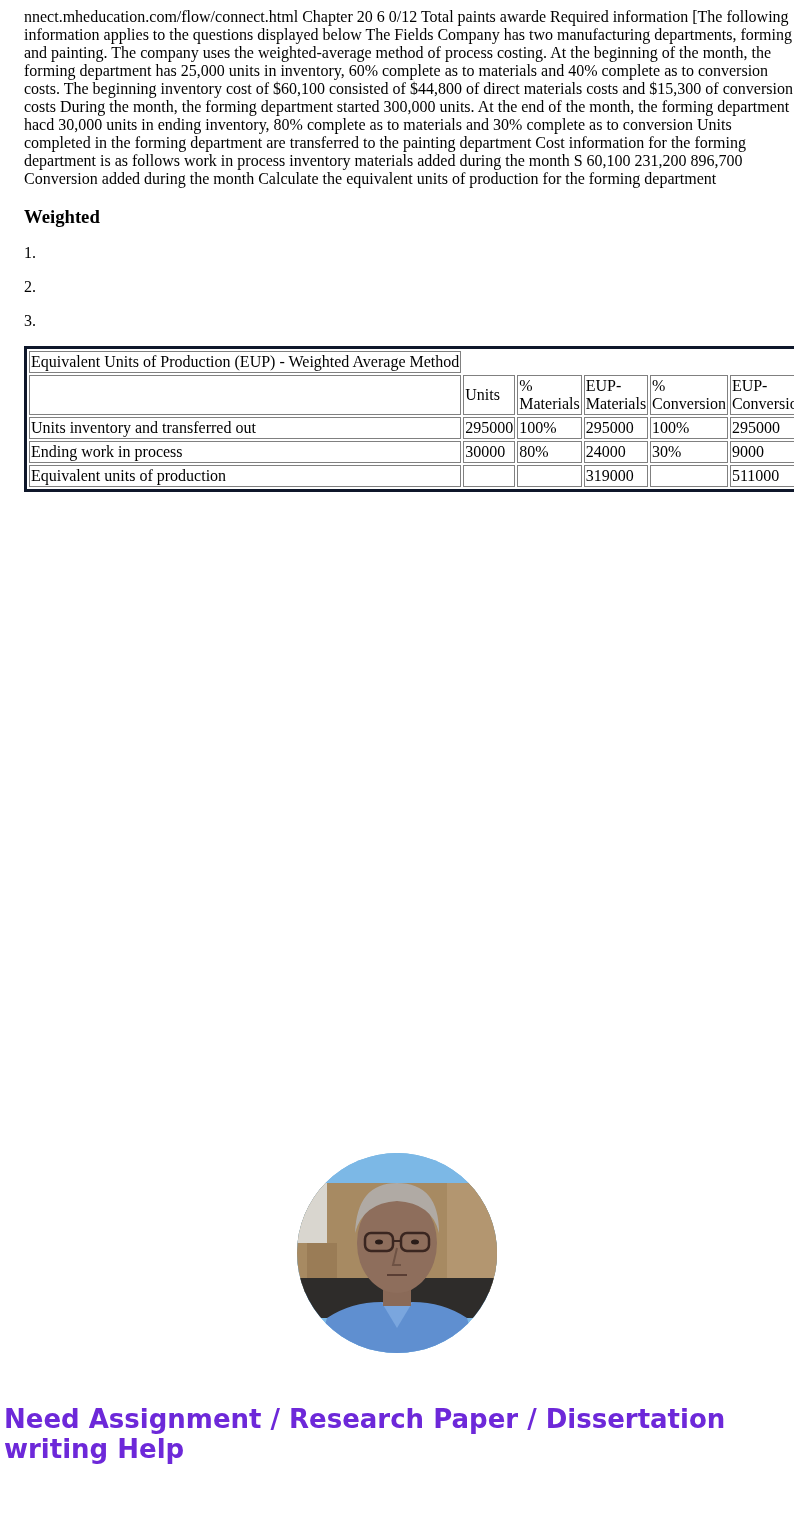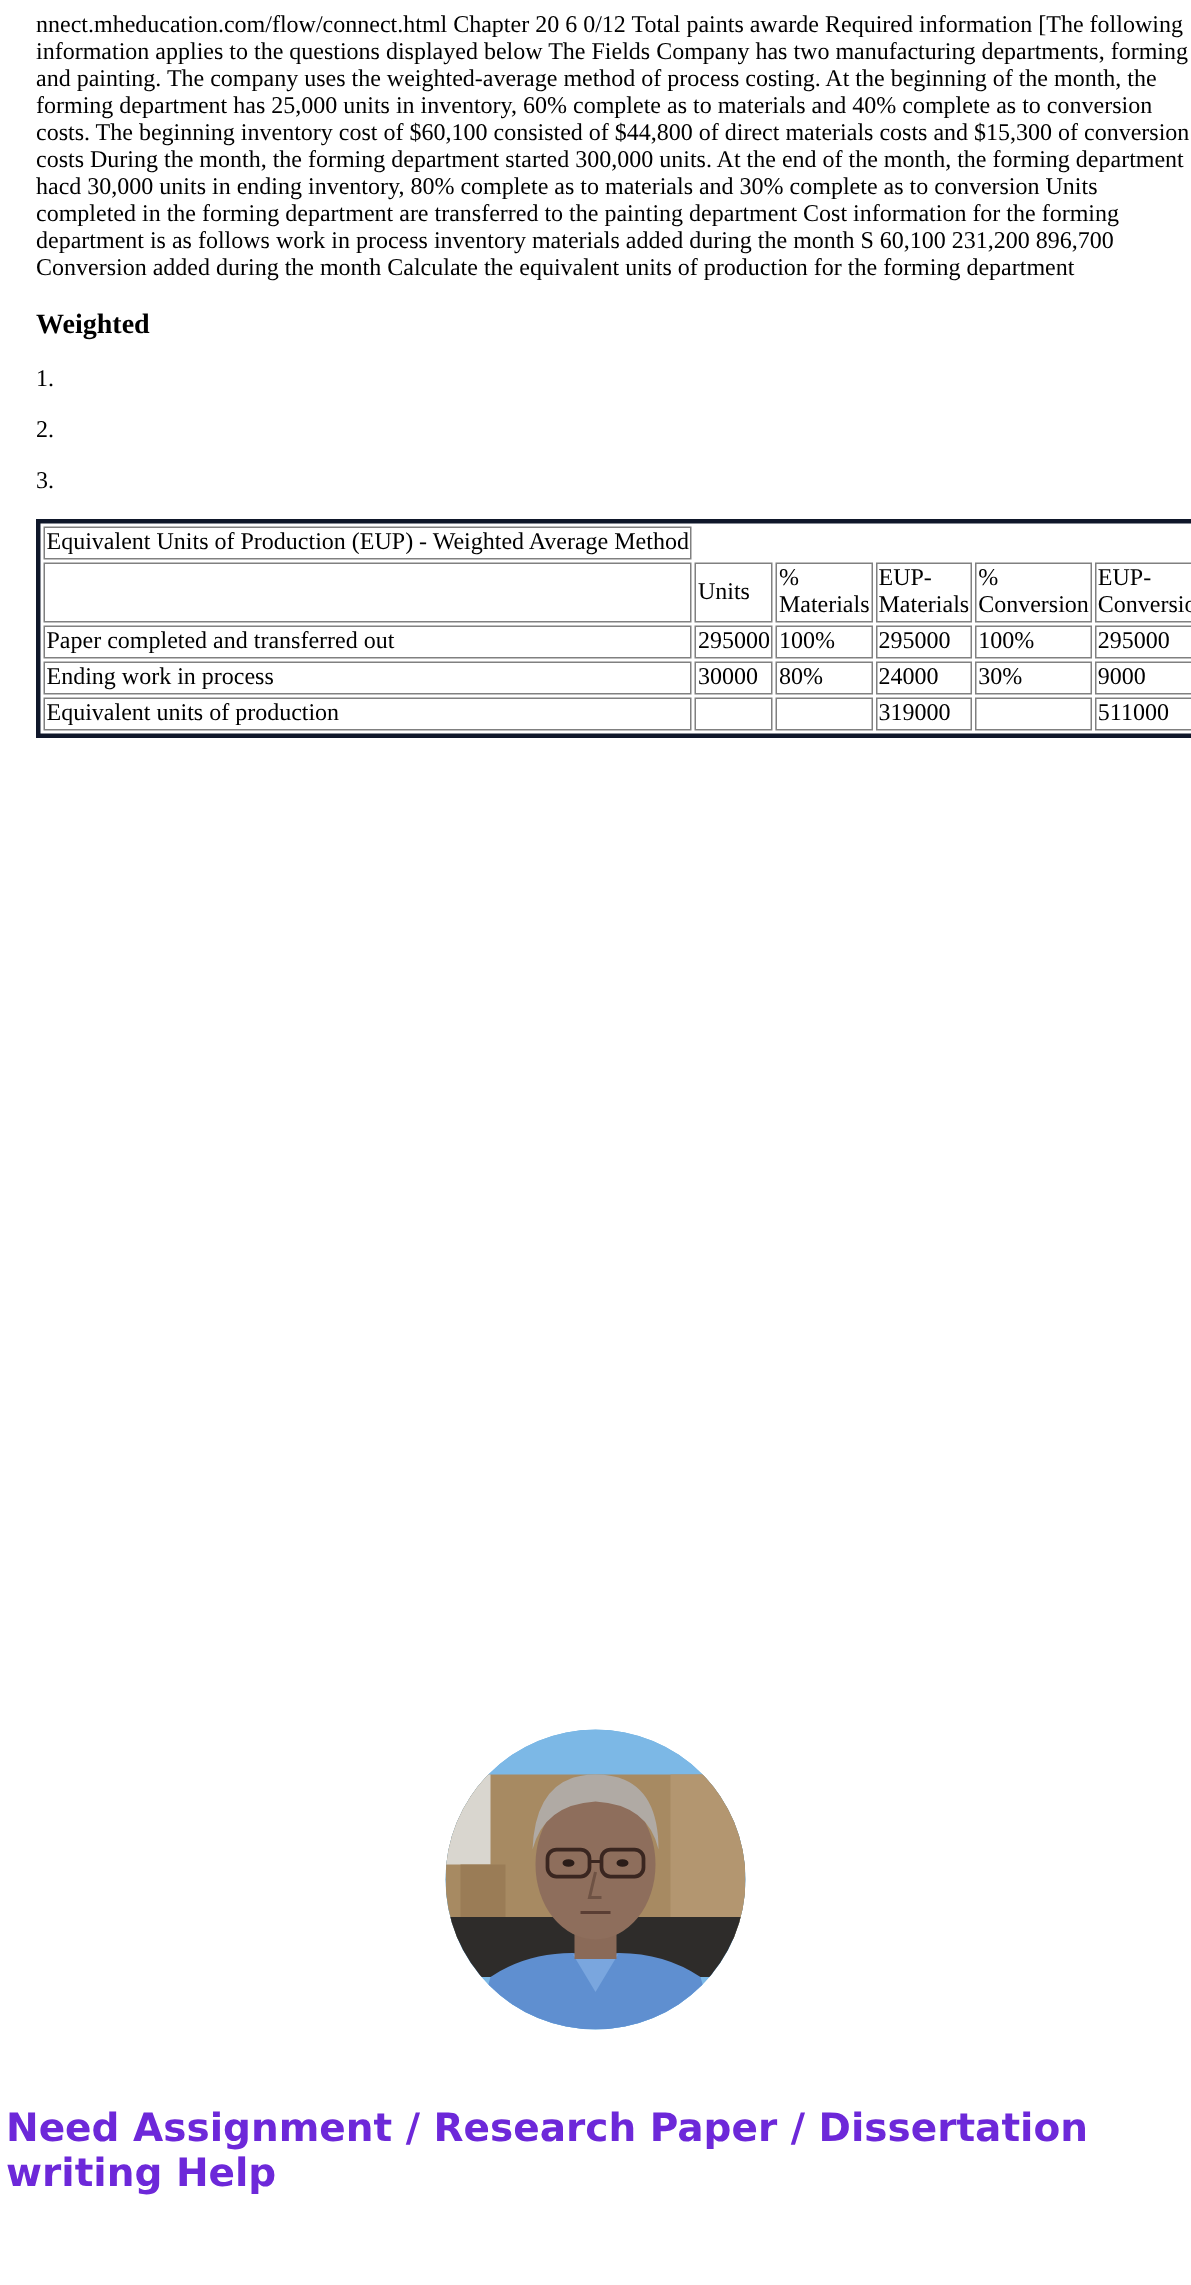--- a/index.html
+++ b/index.html
@@ -97,21 +97,21 @@
     </tr>
     <tr>
       <td style="width:432px;height:34px;"></td>
       <td>Units</td>
       <td><span>%</span><br><span>Materials</span></td>
       <td><span>EUP-</span><br><span>Materials</span></td>
       <td><span>%</span><br><span>Conversion</span></td>
       <td><span>EUP-</span><br><span>Conversion</span></td>
     </tr>
     <tr>
-      <td>Paper completed and transferred out</td>
+      <td>Units inventory and transferred out</td>
       <td>295000</td>
       <td>100%</td>
       <td>295000</td>
       <td>100%</td>
       <td>295000</td>
     </tr>
     <tr>
       <td>Ending work in process</td>
       <td>30000</td>
       <td>80%</td>

